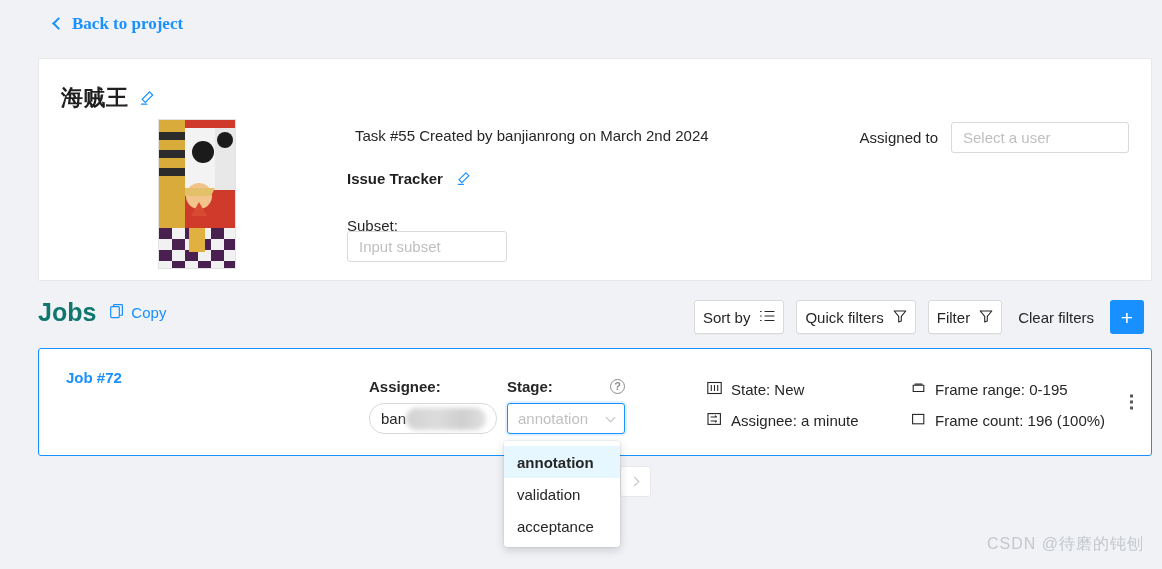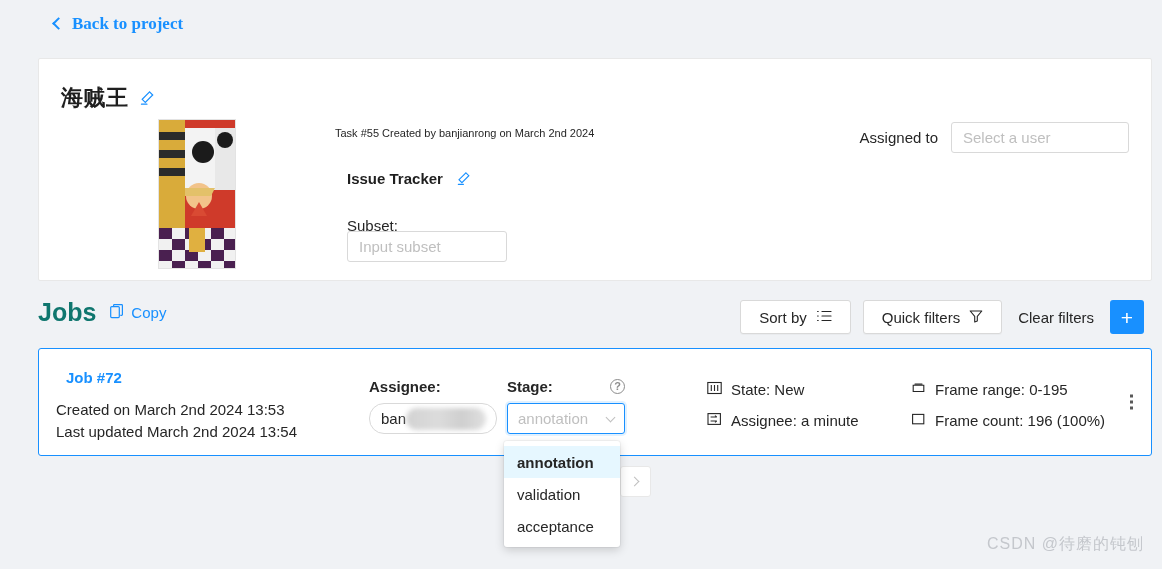--- a/index.html
+++ b/index.html
@@ -53,22 +53,22 @@
   .task-title { font-size: 22px; font-weight: bold; color: #1f1f1f; letter-spacing: 0.5px; }
   .pencil { cursor: pointer; line-height: 0; }
 
   .thumb {
     position: absolute; left: 119px; top: 60px; width: 78px; height: 150px;
     border: 1px solid #e3e3e3; overflow: hidden; background: #c9a24a;
   }
   .thumb svg { display: block; }
 
   .task-meta {
-    position: absolute; left: 296px; top: 68px;
-    font-size: 11px; color: #262626;
+    position: absolute; left: 316px; top: 68px;
+    font-size: 15px; color: #262626;
   }
   .issue-row {
     position: absolute; left: 308px; top: 111px;
     display: flex; align-items: center; gap: 13px;
   }
   .issue-label { font-size: 15px; font-weight: bold; color: #1f1f1f; }
   .subset-label { position: absolute; left: 308px; top: 158px; font-size: 15px; color: #262626; }
   .subset-input {
     position: absolute; left: 308px; top: 172px; width: 160px; height: 31px;
     border: 1px solid #d9d9d9; border-radius: 3px; background: #fff;
@@ -96,21 +96,21 @@
     display: flex; align-items: center; gap: 7px;
     color: #1890ff; font-size: 15px; cursor: pointer;
   }
 
   .jobs-tools {
     position: absolute; right: 18px; top: 300px;
     display: flex; align-items: center; gap: 12px;
   }
   .tool-btn {
     height: 34px; background: #fff; border: 1px solid #d9d9d9; border-radius: 3px;
-    display: flex; align-items: center; gap: 9px; padding: 0 18px;
+    display: flex; align-items: center; gap: 9px; padding: 0 8px;
     font-size: 15px; color: #262626; cursor: pointer;
     box-shadow: 0 1px 1px rgba(0,0,0,0.03);
   }
   .clear-btn {
     font-size: 15px; color: #262626; cursor: pointer; padding: 0 4px; background: none; border: none;
     font-family: "Liberation Sans", sans-serif;
   }
   .plus-btn {
     width: 34px; height: 34px; background: #1890ff; border: none; border-radius: 3px;
     color: #fff; font-size: 21px; line-height: 1; cursor: pointer;
@@ -308,36 +308,40 @@
       </span>
     </div>
     <div class="tool-btn">
       <span>Quick filters</span>
       <span>
         <svg width="14" height="14" viewBox="0 0 14 14" aria-hidden="true">
           <path d="M1.2 2h11.6L8.3 7.4v4.5L5.7 13V7.4z" fill="none" stroke="#262626" stroke-width="1.1" stroke-linejoin="round"></path>
         </svg>
       </span>
     </div>
+    <div class="tool-btn">
+      <span>Filter</span>
+      <span>
+        <svg width="14" height="14" viewBox="0 0 14 14" aria-hidden="true">
+          <path d="M1.2 2h11.6L8.3 7.4v4.5L5.7 13V7.4z" fill="none" stroke="#262626" stroke-width="1.1" stroke-linejoin="round"></path>
+        </svg>
+      </span>
+    </div>
     <button class="clear-btn">Clear filters</button>
     <button class="plus-btn">
       <span>+</span>
     </button>
   </div>
 
   <div class="page-next">
     <span class="ch"></span>
   </div>
 
   <div class="job-card">
     <div class="job-id">Job #72</div>
-    <div class="job-dates">
-      <div>Created on March 2nd 2024 13:53</div>
-      <div>Last updated March 2nd 2024 13:54</div>
-    </div>
 
     <div class="assignee-block">
       <span class="field-label">Assignee:</span>
       <div class="assignee-input">
         <span>ban</span>
         <span class="redaction"></span>
       </div>
     </div>
 
     <div class="stage-block">

